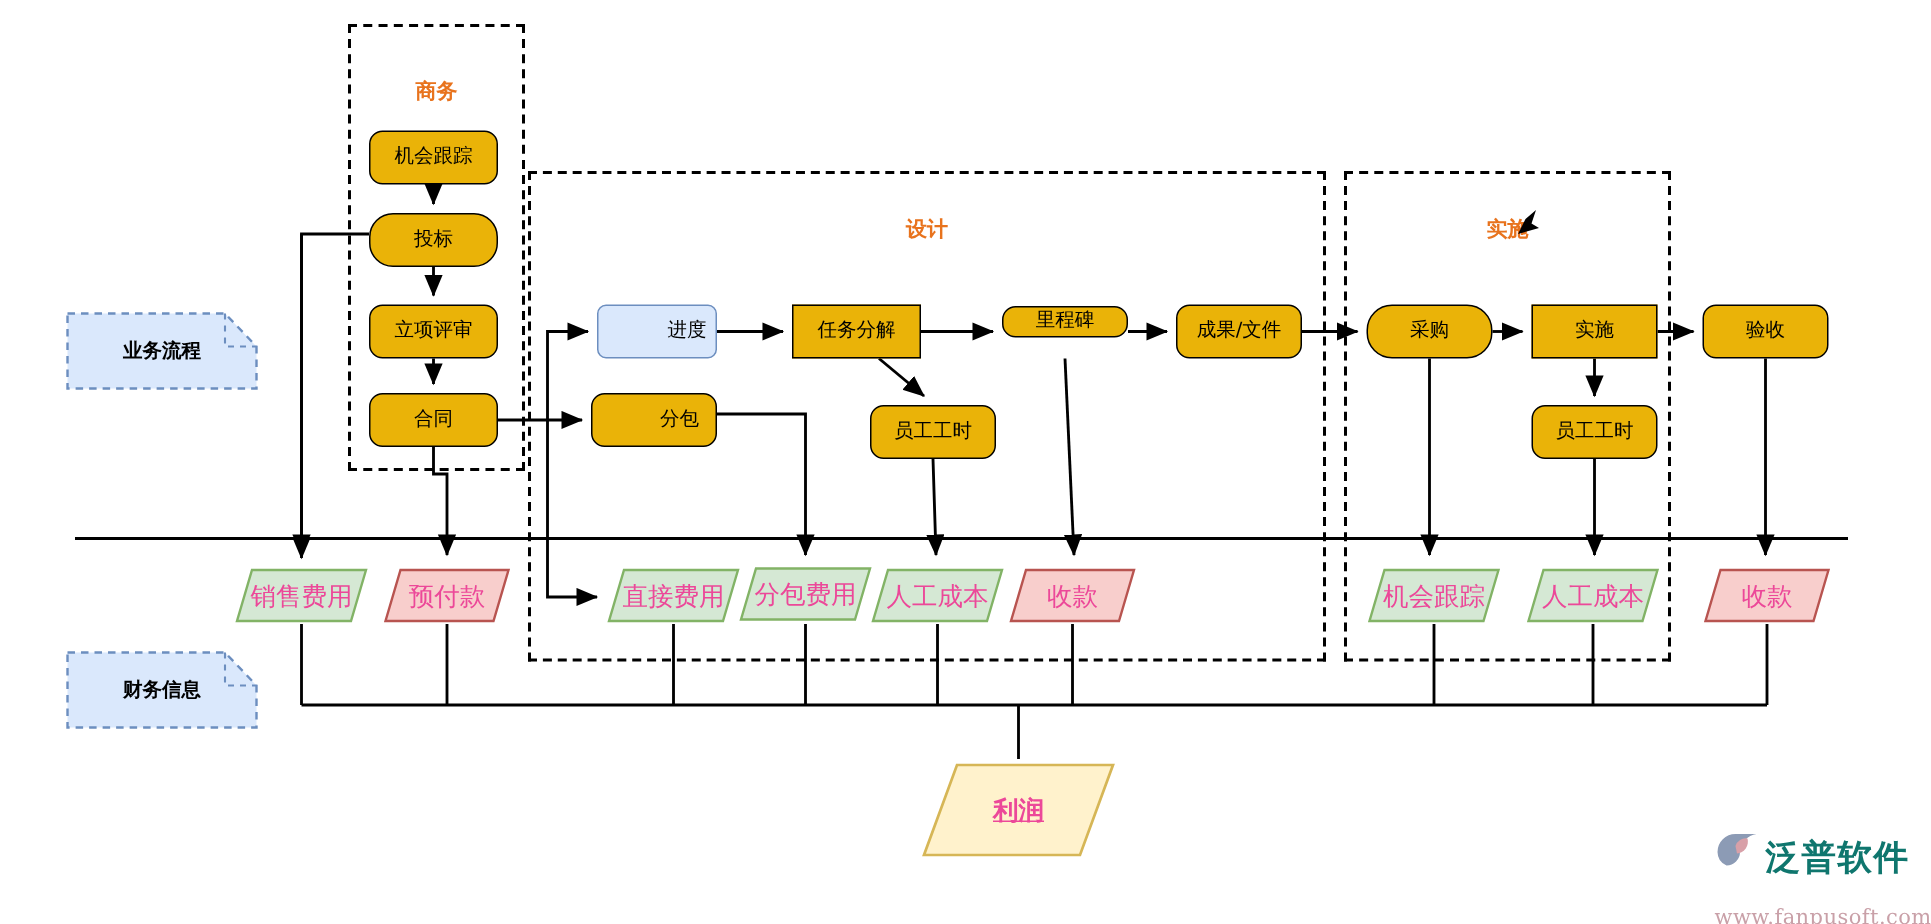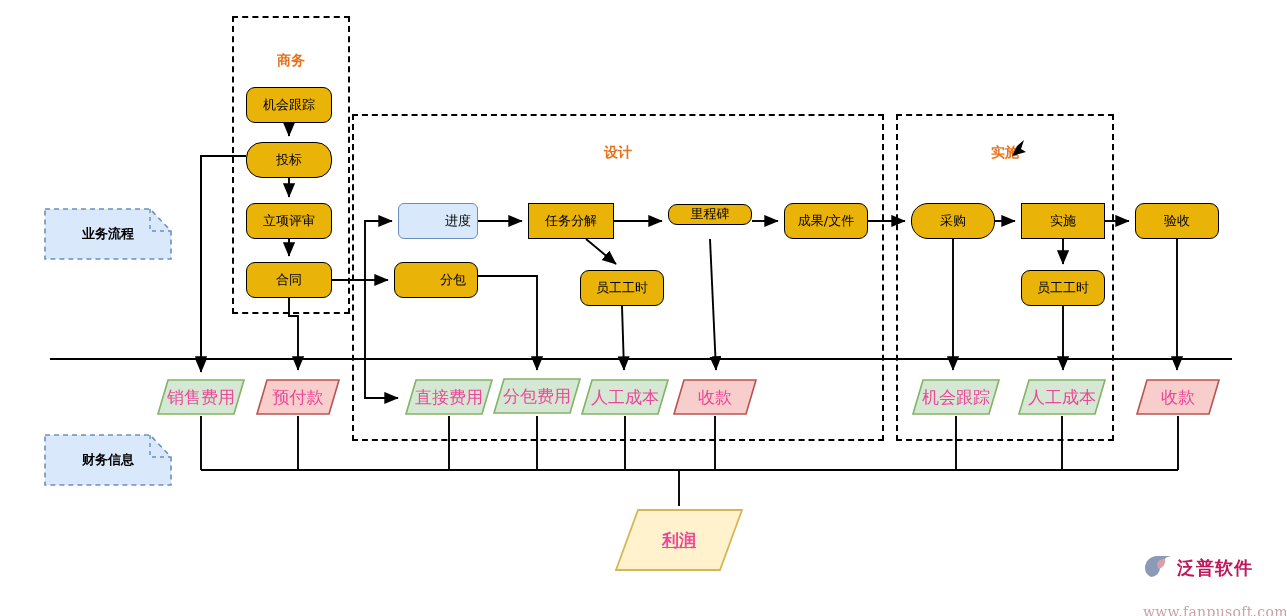--- a/index.html
+++ b/index.html
@@ -16,22 +16,22 @@
   .grp-title{position:absolute;color:#e8731d;font-weight:bold;font-size:14px;
              text-align:center;z-index:4;margin-top:12px;}
   .para{position:absolute;box-sizing:border-box;z-index:5;}
   .para .lbl{position:absolute;left:0;top:0;width:100%;height:100%;display:flex;
              align-items:center;justify-content:center;font-size:17px;color:#ec4899;}
   .note{position:absolute;box-sizing:border-box;z-index:5;}
   .note .lbl{position:absolute;left:0;top:0;width:100%;height:100%;display:flex;
              align-items:center;justify-content:center;font-size:13px;
              font-weight:bold;color:#000;}
   #logo{position:absolute;right:6px;bottom:4px;width:140px;height:58px;z-index:20;}
-  .logo-txt{position:absolute;left:36px;top:2px;font-size:18px;font-weight:bold;
-            color:#be185d;letter-spacing:1px;font-family:Liberation Mono, monospace;}
+  .logo-txt{position:absolute;left:36px;top:2px;font-size:23px;font-weight:bold;
+            color:#0f766e;letter-spacing:1px;font-family:Liberation Mono, monospace;}
   .logo-url{position:absolute;left:2px;top:30px;font-size:14px;color:#c9a0a8;
             font-family:"DejaVu Serif","Liberation Serif",serif;letter-spacing:.3px;margin-top:20px;}
 </style>
 </head>
 <body>
 
 <svg id="canvas" viewBox="0 0 1287 616" xmlns="http://www.w3.org/2000/svg">
   <defs>
     <marker id="ah" markerWidth="9" markerHeight="9" refX="7.2" refY="3.2" orient="auto" markerUnits="strokeWidth">
       <path d="M0,0 L0,6.4 L7.6,3.2 z" fill="#000"></path>

